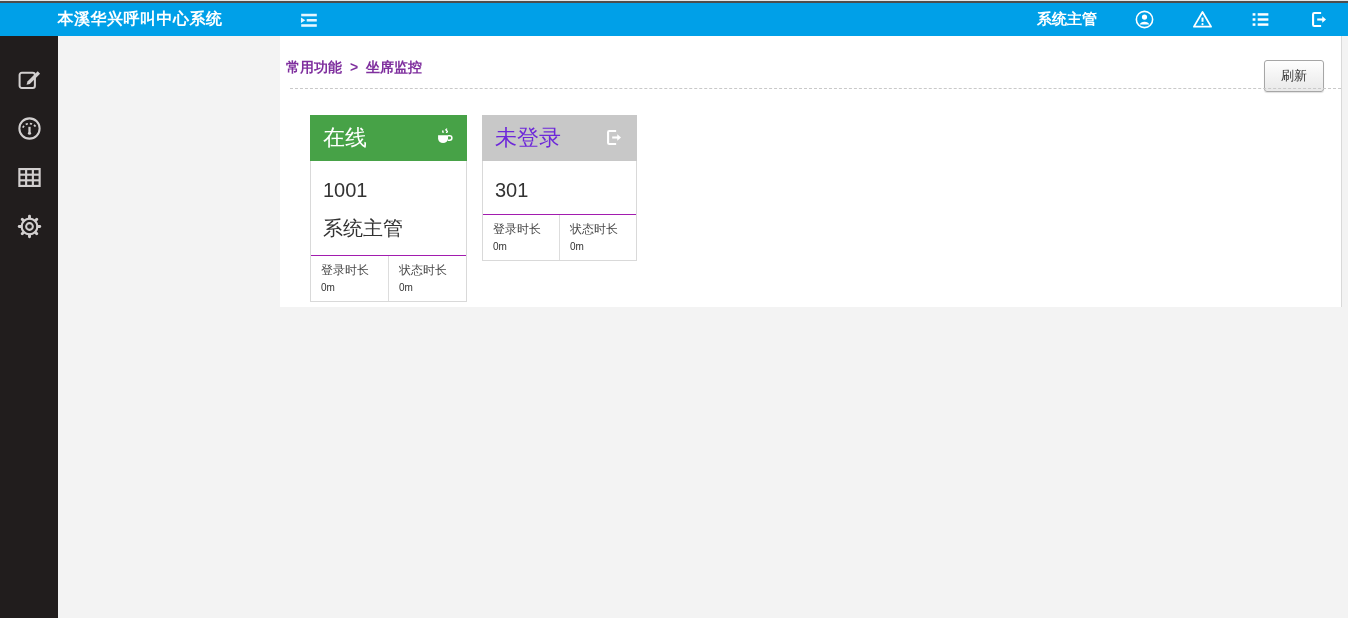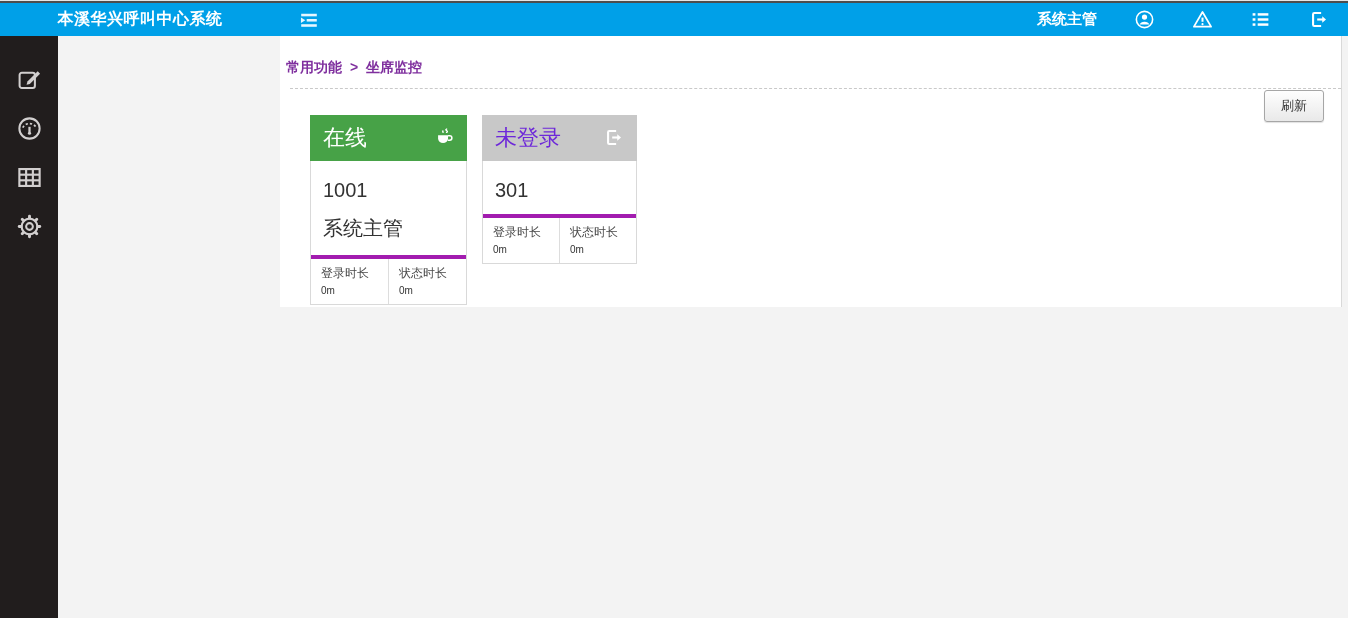--- a/index.html
+++ b/index.html
@@ -44,40 +44,40 @@
     background:#f3f3f3; }
   .panel { position:relative; height:271px; background:#fff;
     margin-right:6px; border-right:1px solid #d9d9d9; }
   .breadcrumb { position:absolute; top:23px; left:6px; font-size:14px;
     font-weight:bold; color:#7f2f9e; }
   .breadcrumb .crumb { cursor:pointer; }
   .breadcrumb .sep { margin:0 4px; }
   .refresh-btn { position:absolute; top:24px; right:17px; padding:6px 16px;
     font-size:13px; color:#333; font-family:"Liberation Sans",sans-serif;
     background:linear-gradient(#fefefe,#e9e9e9); border:1px solid #a6a6a6;
-    border-radius:3px; box-shadow:0 1px 1px rgba(0,0,0,.12); cursor:pointer;margin-top:30px; }
+    border-radius:3px; box-shadow:0 1px 1px rgba(0,0,0,.12); cursor:pointer; }
   .dashed-sep { position:absolute; top:52px; left:10px; right:0;
     border-top:1px dashed #c9c9c9; }
 
   
   .cards { position:absolute; top:79px; left:30px; display:flex; gap:15px;
     align-items:flex-start; }
   .card { background:#fff; border:1px solid #d9d9d9; }
   .card.online { width:157px; }
   .card.offline { width:155px; }
   .card-header { height:46px; margin:-1px -1px 7px -1px; display:flex;
     align-items:center; justify-content:space-between; padding:0 11px 0 13px; }
   .card.online  .card-header { background:#47a247; color:#fff; }
   .card.offline .card-header { background:#c8c8c8; color:#6d28d9; }
   .card-status { font-size:22px; }
   .hdr-icon { width:23px; height:23px; display:flex; }
   .card-body { padding:5px 12px 8px; }
   .agent-id   { font-size:20px; color:#333; padding:6px 0 4px; }
   .agent-name { font-size:20px; color:#333; padding:9px 0 5px; }
-  .card-footer { display:flex; border-top:4px solid #a21caf; }
+  .card-footer { display:flex; border-top:1px solid #a21caf; }
   .cell { flex:1; padding:6px 4px 8px 10px; }
   .cell + .cell { border-left:1px solid #ddd; }
   .cell-label { font-size:12px; color:#4a4a4a; }
   .cell-value { font-size:10px; color:#333; margin-top:3px; }
 </style>
 </head>
 <body>
 
 <div class="app">
   <div class="top-edge"></div>

